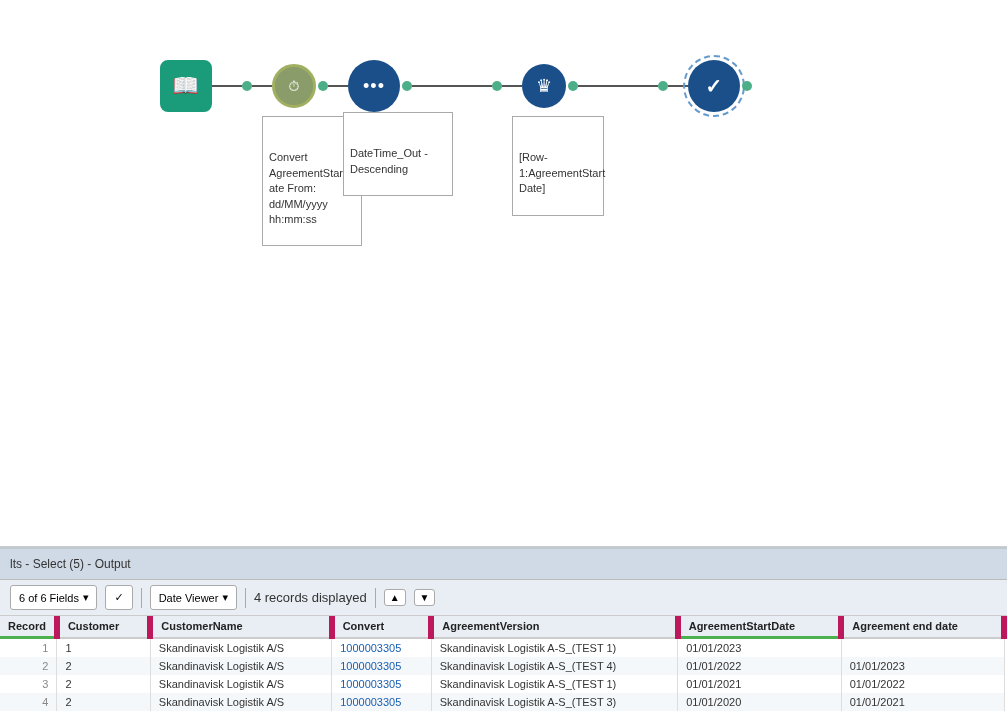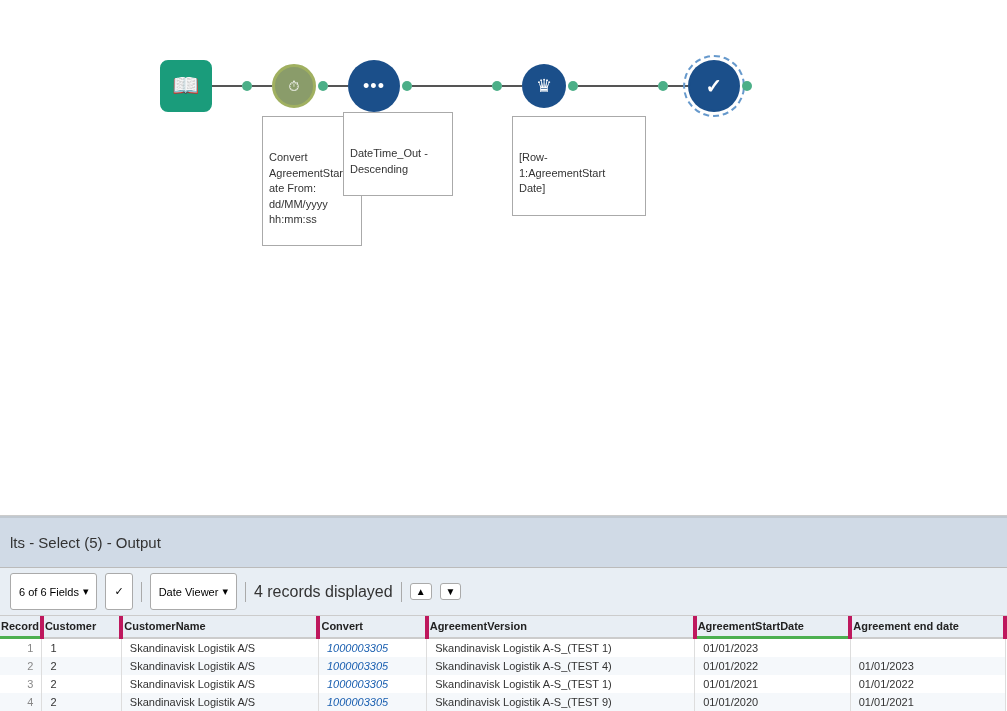--- a/index.html
+++ b/index.html
@@ -118,55 +118,55 @@
     
     #bottom-panel {
       background: #e8eef4;
       border-top: 2px solid #c0c8d0;
       display: flex;
       flex-direction: column;
     }
 
     #results-title {
       background: #d0dae6;
-      padding: 16px 10px;
-      font-size: 15px;
+      padding: 8px 10px;
+      font-size: 12px;
       color: #333;
       border-bottom: 1px solid #bbb;
     }
 
     #toolbar {
       display: flex;
       align-items: center;
       padding: 5px 10px;
       gap: 8px;
       background: #e8eef4;
       border-bottom: 1px solid #ccc;
     }
 
     .toolbar-btn {
       background: #fff;
       border: 1px solid #aaa;
       border-radius: 3px;
-      padding: 11px 8px;
+      padding: 5px 8px;
       font-size: 11px;
       cursor: pointer;
       display: flex;
       align-items: center;
       gap: 4px;
     }
 
     .toolbar-separator {
       width: 1px;
       height: 20px;
       background: #aaa;
     }
 
     .records-count {
-      font-size: 16px;
+      font-size: 13px;
       color: #333;
       text-align: right;
     }
 
     .arrow-btn {
       background: #fff;
       border: 1px solid #aaa;
       border-radius: 3px;
       padding: 2px 5px;
       cursor: pointer;
@@ -179,24 +179,24 @@
       border-collapse: collapse;
       background: #fff;
       font-size: 11px;
     }
 
     #data-table thead tr {
       background: #e8eef4;
     }
 
     #data-table thead th {
-      padding: 4px 1px;
+      padding: 4px 8px;
       text-align: left;
       border-bottom: 2px solid #ccc;
-      border-right: 4px solid #be185d;
+      border-right: 6px solid #be185d;
       font-weight: bold;
       color: #222;
       white-space: nowrap;
     }
 
     #data-table thead th:first-child {
       border-bottom-color: #4caf50;
       border-bottom-width: 3px;
     }
 
@@ -221,21 +221,20 @@
     }
 
     #data-table tbody td.record-num {
       color: #888;
       text-align: right;
       width: 20px;
     }
 
     #data-table tbody td.blue-link {
       color: #1a5fb0;
-      font-style: italic;
     }
 
     .table-container {
       overflow-x: auto;
       overflow-y: auto;
       max-height: 130px;
     }
   </style>
 </head>
 <body>
@@ -283,21 +282,21 @@
     <div class="connector" style="width:20px;"></div>
 
     <div class="connector" style="width:60px; background:#555;"></div>
     <div class="connector-dot" style="background:#4caf88;"></div>
     <div class="connector" style="width:20px;"></div>
 
     <div style="display:flex;flex-direction:column;align-items:center;position:relative;">
       <div class="node-sort node">
         <span style="color:#fff; font-size:18px;">♛</span>
       </div>
-      <div class="tooltip-box" style="top:52px; left:-10px; width:134px; z-index:10;">
+      <div class="tooltip-box" style="top:52px; left:-10px; width:92px; z-index:10;">
         <span>[Row-
 1:AgreementStart
 Date]</span>
       </div>
     </div>
 
     <div class="connector-dot" style="background:#4caf88; margin-left:2px;"></div>
     <div class="connector" style="width:20px;"></div>
     <div class="connector" style="width:60px; background:#555;"></div>
     <div class="connector-dot" style="background:#4caf88;"></div>
@@ -378,21 +377,21 @@
             <td class="blue-link">1000003305</td>
             <td>Skandinavisk Logistik A-S_(TEST 1)</td>
             <td>01/01/2021</td>
             <td>01/01/2022</td>
           </tr>
           <tr>
             <td class="record-num">4</td>
             <td>2</td>
             <td>Skandinavisk Logistik A/S</td>
             <td class="blue-link">1000003305</td>
-            <td>Skandinavisk Logistik A-S_(TEST 9)</td>
+            <td>Skandinavisk Logistik A-S_(TEST 3)</td>
             <td>01/01/2020</td>
             <td>01/01/2021</td>
           </tr>
         </tbody>
     </table>
   </div>
 
 </div>
 
 </body></html>

